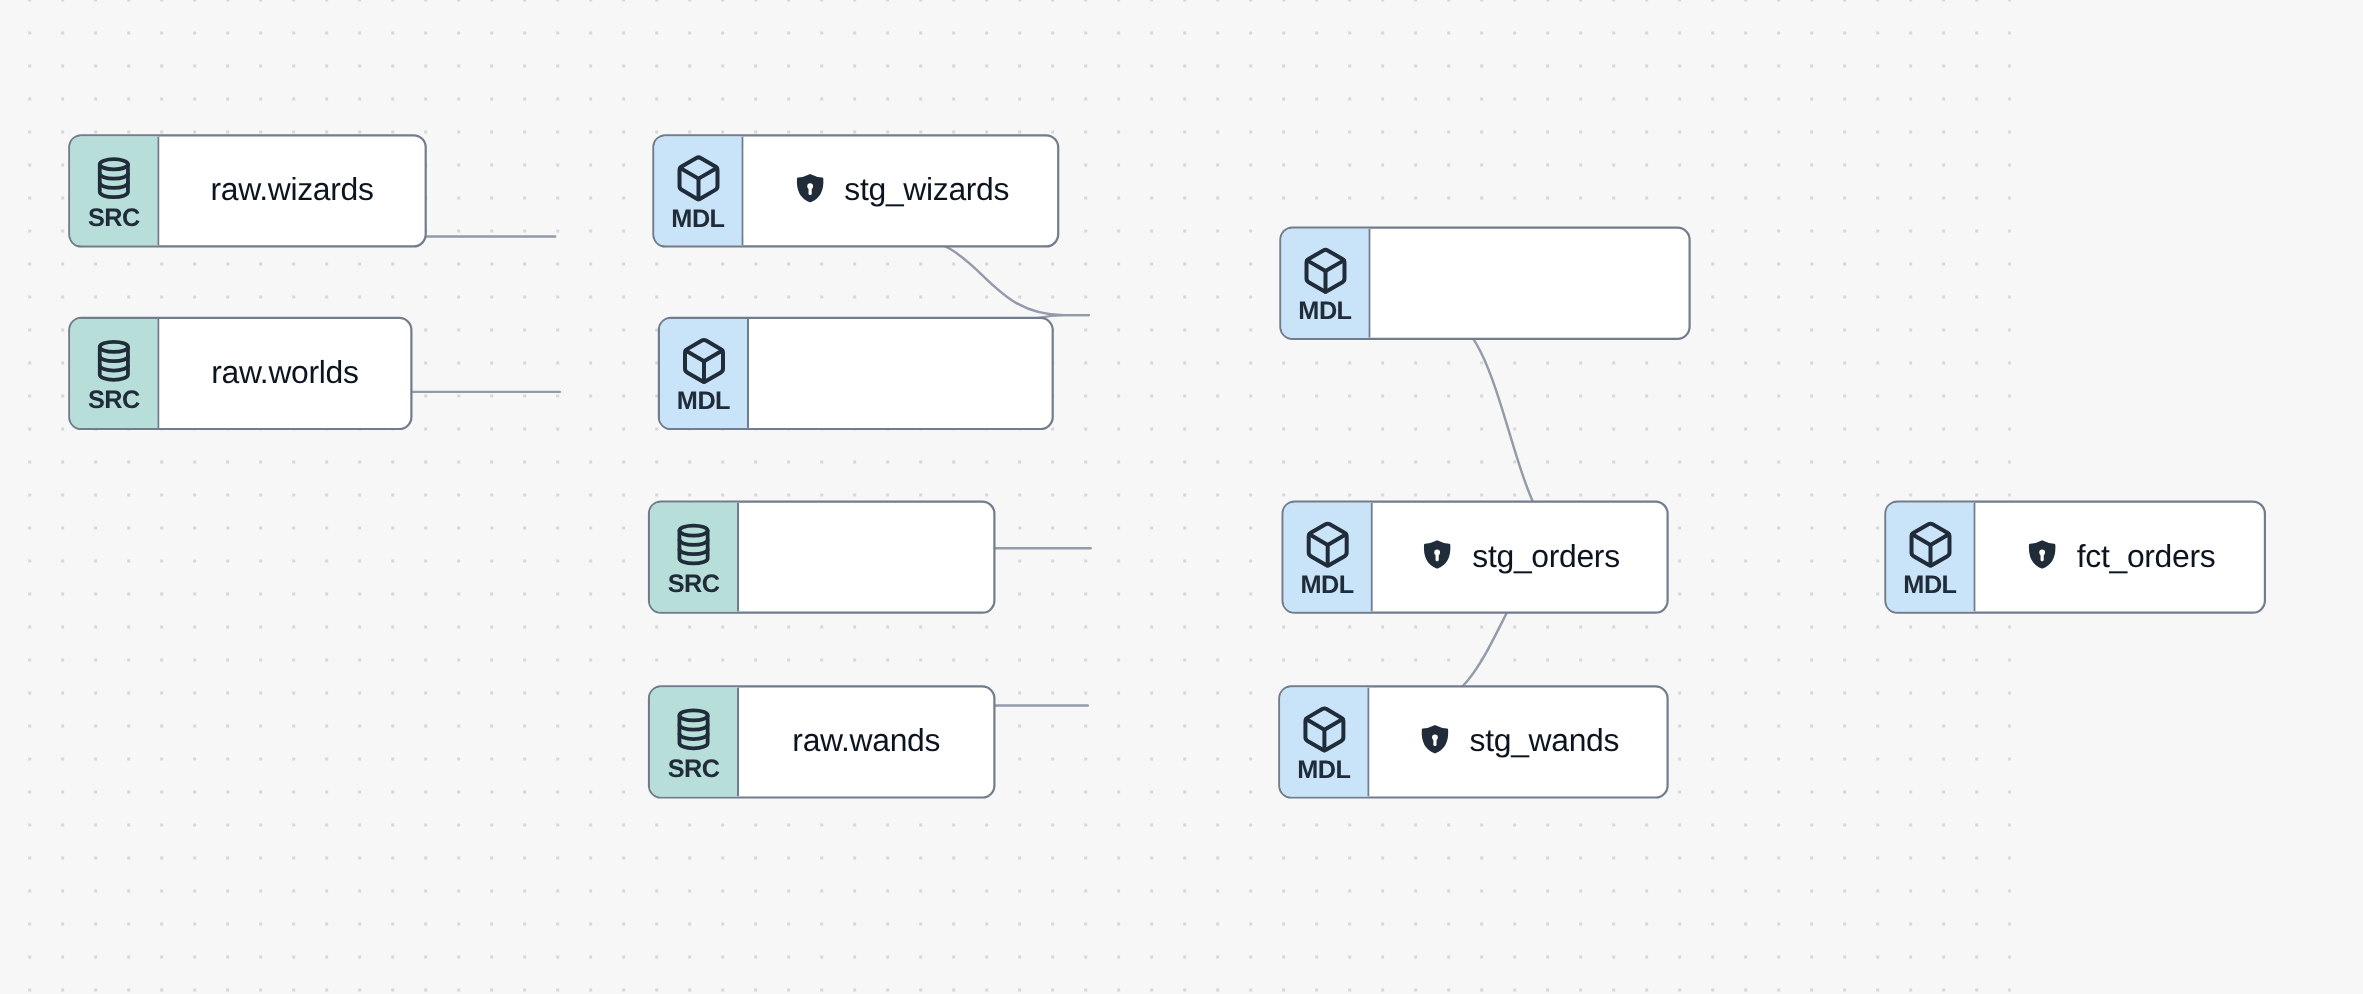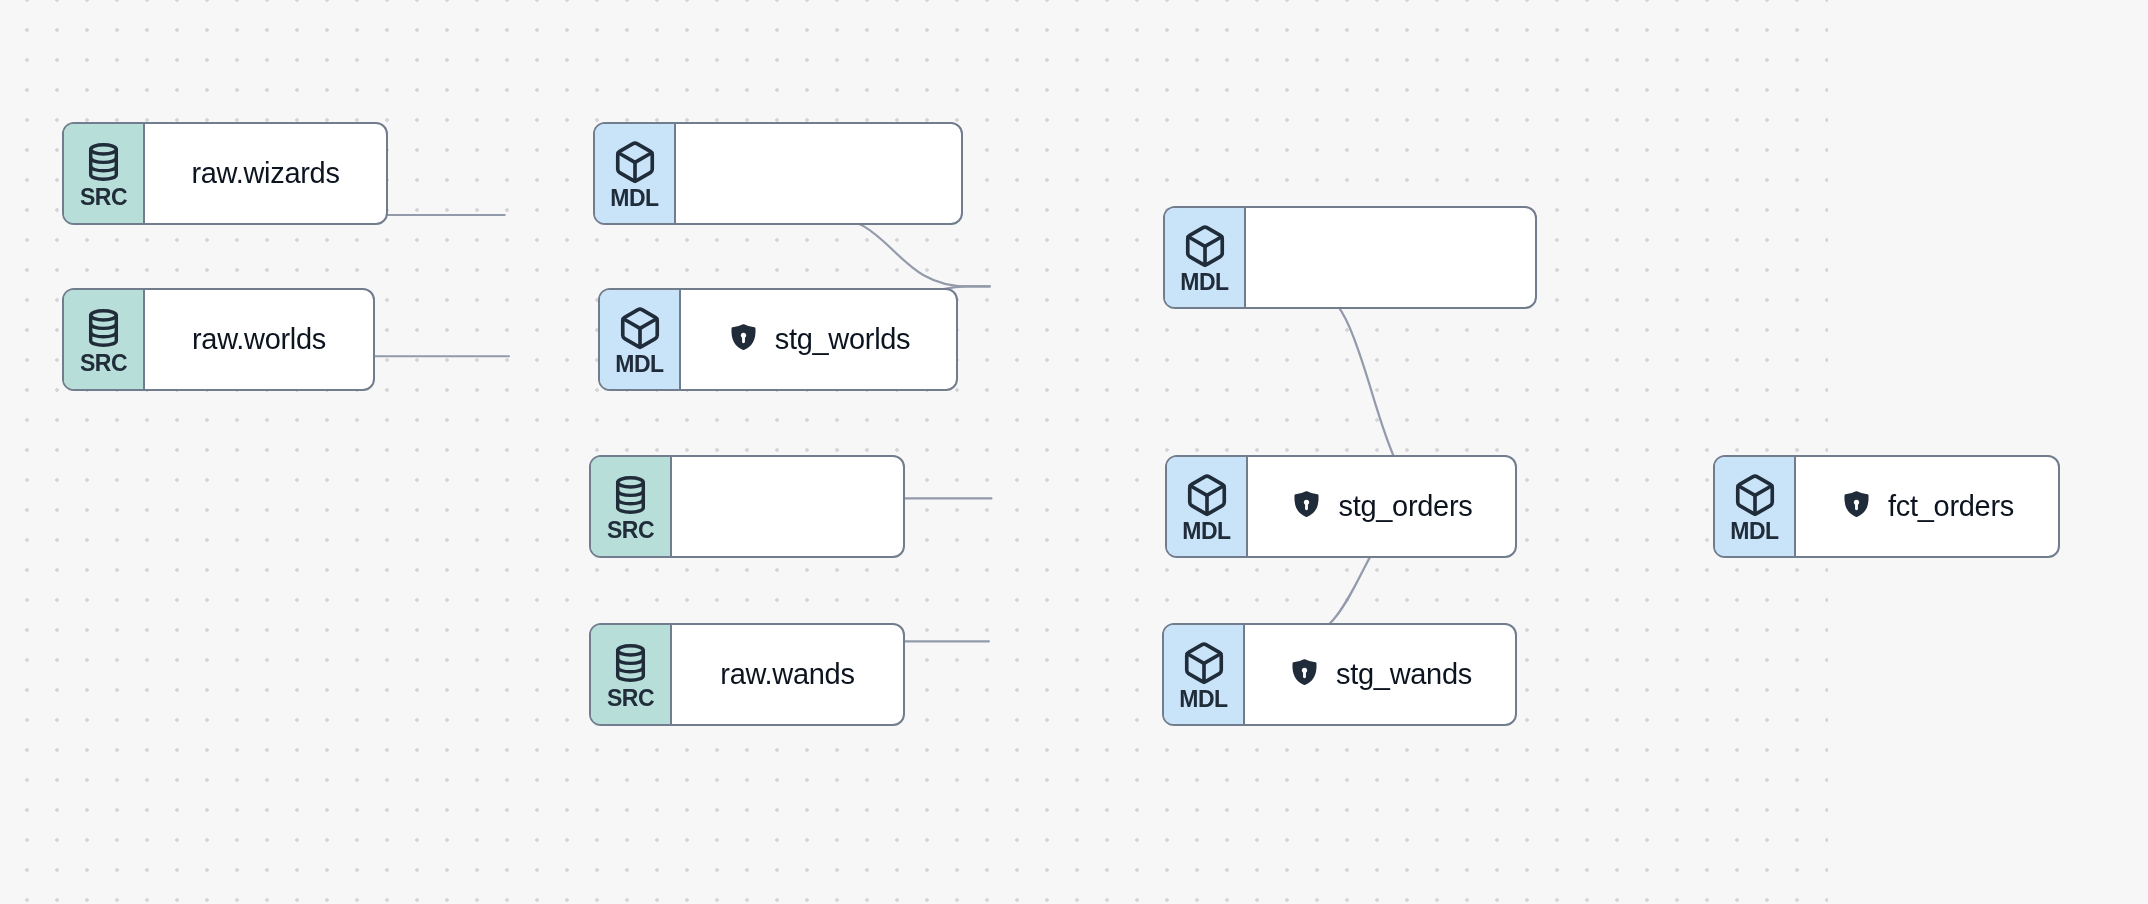--- a/index.html
+++ b/index.html
@@ -89,20 +89,30 @@
       <div class="iconbox">
         <span>
           <svg class="icon-svg" width="46" height="46" viewBox="0 0 24 24" fill="none" stroke="#202c3a" stroke-width="1.9" stroke-linecap="round" stroke-linejoin="round">
             <path d="M21 8.2a2 2 0 0 0-1-1.73l-7-4.05a2 2 0 0 0-2 0l-7 4.05a2 2 0 0 0-1 1.73v7.6a2 2 0 0 0 1 1.73l7 4.05a2 2 0 0 0 2 0l7-4.05a2 2 0 0 0 1-1.73z"></path>
             <path d="m3.3 7.15 8.7 5.05 8.7-5.05"></path>
             <path d="M12 22.1V12.2"></path>
           </svg>
         </span>
         <span class="kind-label">MDL</span>
       </div>
+      <div class="node-body">
+        <span>
+          <svg class="icon-svg" width="33" height="37" viewBox="0 0 24 24">
+            <path d="M12 1.7c2.55 1.35 5.15 2.1 7.9 2.2.35 5.2-.35 12-7.9 14.9C4.45 15.9 3.75 9.1 4.1 3.9 6.85 3.8 9.45 3.05 12 1.7z" fill="#202c3a" stroke="#202c3a" stroke-width="1.6" stroke-linejoin="round"></path>
+            <circle cx="12" cy="8.9" r="1.9" fill="#ffffff"></circle>
+            <path d="M12 9.6v4.1" stroke="#ffffff" stroke-width="2.1" stroke-linecap="round"></path>
+          </svg>
+        </span>
+        <span class="node-label">stg_wizards</span>
+      </div>
     </div>
     <div class="node kind-source" style="left: 62px; top: 288px; width: 313px;">
       <div class="iconbox">
         <span>
           <svg class="icon-svg" width="41" height="44" viewBox="0 0 24 24" fill="none" stroke="#202c3a" stroke-width="2" stroke-linecap="round" stroke-linejoin="round">
             <ellipse cx="12" cy="4.6" rx="7.5" ry="2.7"></ellipse>
             <path d="M4.5 4.6v14.8c0 1.5 3.36 2.7 7.5 2.7s7.5-1.2 7.5-2.7V4.6"></path>
             <path d="M4.5 9.53c0 1.5 3.36 2.7 7.5 2.7s7.5-1.2 7.5-2.7"></path>
             <path d="M4.5 14.47c0 1.5 3.36 2.7 7.5 2.7s7.5-1.2 7.5-2.7"></path>
           </svg>
@@ -116,30 +126,20 @@
     <div class="node kind-model" style="left: 598px; top: 288px; width: 360px;">
       <div class="iconbox">
         <span>
           <svg class="icon-svg" width="46" height="46" viewBox="0 0 24 24" fill="none" stroke="#202c3a" stroke-width="1.9" stroke-linecap="round" stroke-linejoin="round">
             <path d="M21 8.2a2 2 0 0 0-1-1.73l-7-4.05a2 2 0 0 0-2 0l-7 4.05a2 2 0 0 0-1 1.73v7.6a2 2 0 0 0 1 1.73l7 4.05a2 2 0 0 0 2 0l7-4.05a2 2 0 0 0 1-1.73z"></path>
             <path d="m3.3 7.15 8.7 5.05 8.7-5.05"></path>
             <path d="M12 22.1V12.2"></path>
           </svg>
         </span>
         <span class="kind-label">MDL</span>
-      </div>
-      <div class="node-body">
-        <span>
-          <svg class="icon-svg" width="33" height="37" viewBox="0 0 24 24">
-            <path d="M12 1.7c2.55 1.35 5.15 2.1 7.9 2.2.35 5.2-.35 12-7.9 14.9C4.45 15.9 3.75 9.1 4.1 3.9 6.85 3.8 9.45 3.05 12 1.7z" fill="#202c3a" stroke="#202c3a" stroke-width="1.6" stroke-linejoin="round"></path>
-            <circle cx="12" cy="8.9" r="1.9" fill="#ffffff"></circle>
-            <path d="M12 9.6v4.1" stroke="#ffffff" stroke-width="2.1" stroke-linecap="round"></path>
-          </svg>
-        </span>
-        <span class="node-label">stg_worlds</span>
       </div>
     </div>
     <div class="node kind-model" style="left: 1163px; top: 206px; width: 374px;">
       <div class="iconbox">
         <span>
           <svg class="icon-svg" width="46" height="46" viewBox="0 0 24 24" fill="none" stroke="#202c3a" stroke-width="1.9" stroke-linecap="round" stroke-linejoin="round">
             <path d="M21 8.2a2 2 0 0 0-1-1.73l-7-4.05a2 2 0 0 0-2 0l-7 4.05a2 2 0 0 0-1 1.73v7.6a2 2 0 0 0 1 1.73l7 4.05a2 2 0 0 0 2 0l7-4.05a2 2 0 0 0 1-1.73z"></path>
             <path d="m3.3 7.15 8.7 5.05 8.7-5.05"></path>
             <path d="M12 22.1V12.2"></path>
           </svg>

